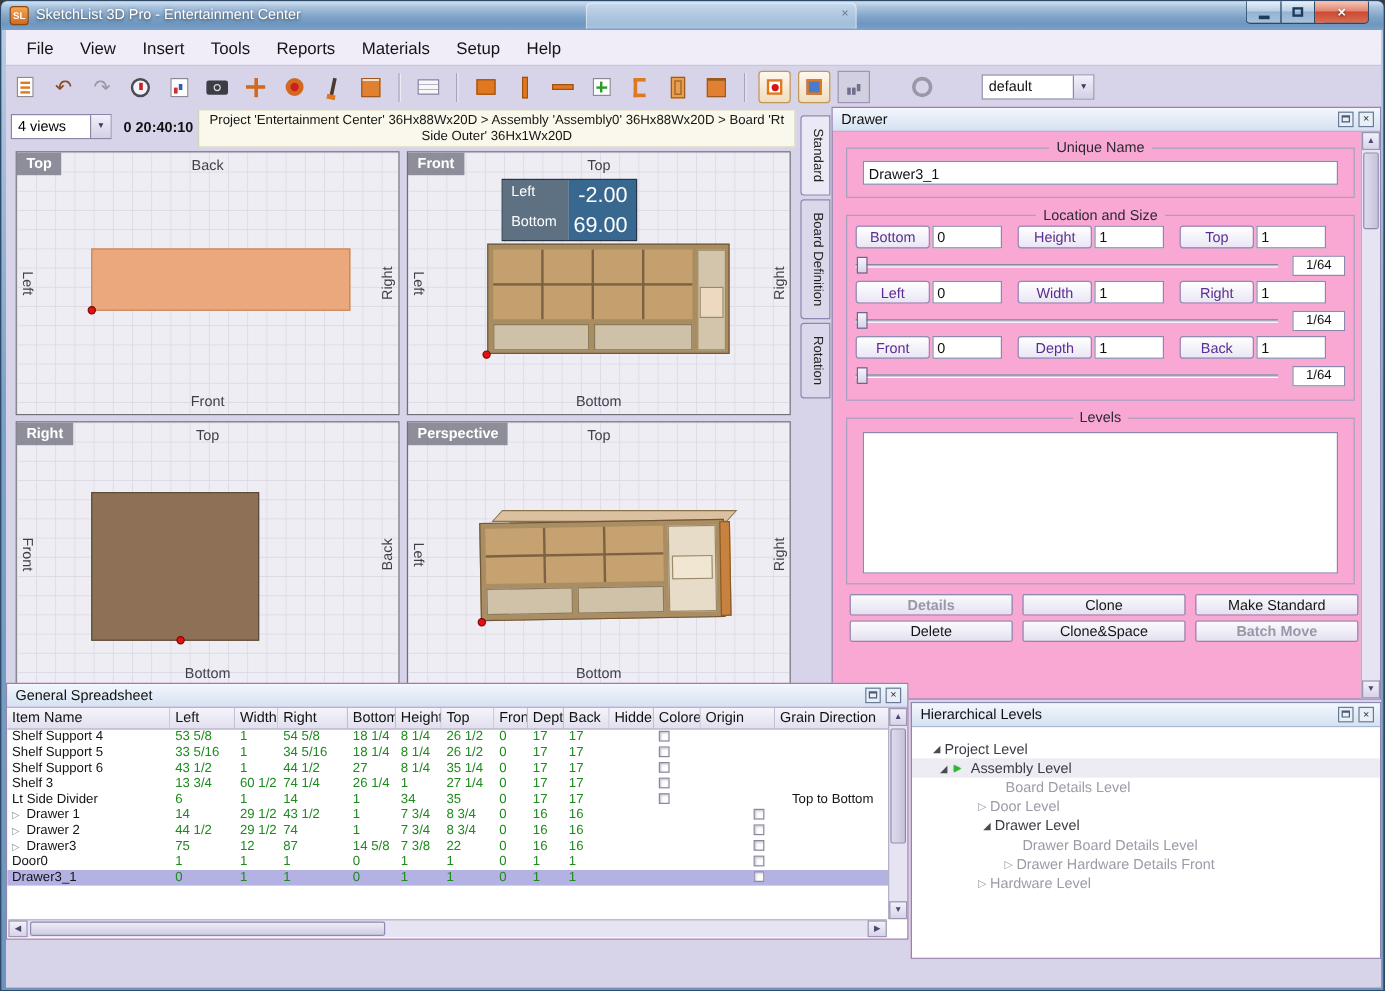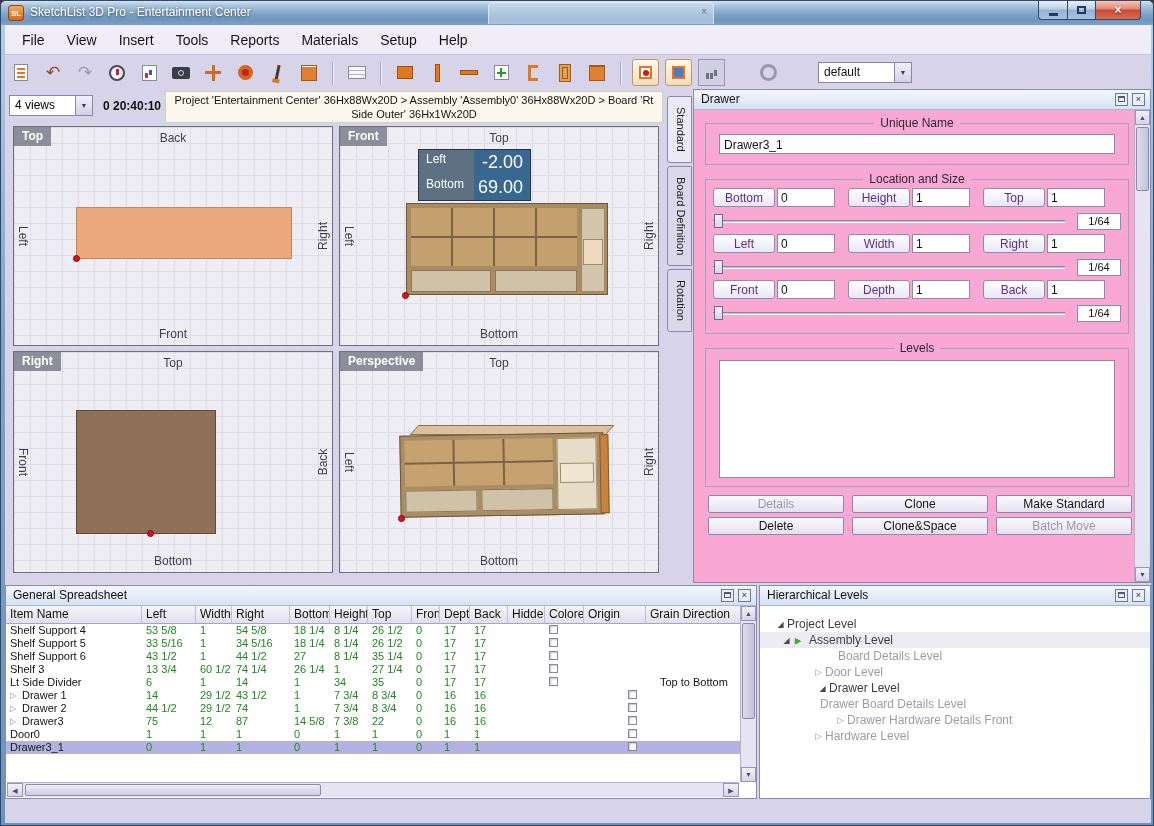--- a/index.html
+++ b/index.html
@@ -151,36 +151,36 @@
   .dim-row .dim-val:last-child{margin-right:0;}
   .slider-row{display:flex;align-items:center;margin-bottom:3px;}
   .slider{position:relative;flex:1;height:18px;}
   .slider .track{position:absolute;left:0;right:0;top:8px;height:3px;background:#c2bed6;border-top:1px solid #8a86a0;border-bottom:1px solid #fff;}
   .slider .thumb{position:absolute;left:1px;top:2px;width:9px;height:14px;background:linear-gradient(180deg,#f6f4fc,#d8d4e8);border:1px solid #6a668c;}
   .inc-box{width:44px;height:17px;background:#fff;border:1px solid #8d89ae;font-size:11px;text-align:center;line-height:15px;margin-left:12px;color:#111;}
   .notes-area{height:118px;background:#fff;border:1px solid #8d89ae;margin:3px 6px 1px;}
   .act-grid{display:grid;grid-template-columns:repeat(3,136px);gap:4px 8px;padding:1px 0 0 3px;}
   .act-btn{height:18px;background:linear-gradient(180deg,#fbfafd,#e4e1f0);border:1px solid #8d89ae;border-radius:2px;
     font-size:12px;color:#141414;display:flex;align-items:center;justify-content:center;}
-  .act-btn.disabled{color:#9a98a8;}
+  .act-btn.disabled{color:#9a98a8;font-weight:bold;}
   
   .vscroll{position:absolute;top:20px;right:0;bottom:0;width:16px;background:#e6e3f2;border-left:1px solid #b4b0c8;}
   .sarrow{position:absolute;left:0;width:100%;height:15px;background:linear-gradient(180deg,#f2f0fa,#d8d4e8);border:1px solid #9a96b4;
     font-size:7px;color:#4a4870;text-align:center;line-height:13px;}
   .sarrow.up{top:0;}
   .sarrow.down{bottom:0;}
   .sthumb{position:absolute;left:1px;width:13px;background:linear-gradient(90deg,#dfdbee,#c6c2da);border:1px solid #8d89ae;border-radius:2px;}
   .hscroll{position:absolute;left:1px;right:17px;bottom:1px;height:15px;background:#e6e3f2;border-top:1px solid #b4b0c8;}
   .harrow{position:absolute;top:0;width:16px;height:100%;background:linear-gradient(180deg,#f2f0fa,#d8d4e8);border:1px solid #9a96b4;
     font-size:7px;color:#4a4870;text-align:center;line-height:13px;}
   .harrow.left{left:0;}
   .harrow.right{right:0;}
   .hthumb{position:absolute;top:1px;height:12px;background:linear-gradient(180deg,#efecf8,#cfcbe2);border:1px solid #8d89ae;border-radius:2px;}
   
-  .sheet-panel{left:0;top:560px;width:752px;height:214px;}
+  .sheet-panel{left:0;top:544px;width:752px;height:214px;}
   .sheet-body{position:absolute;left:0;top:20px;right:0;bottom:0;background:#fff;overflow:hidden;}
   .shead{display:grid;grid-template-columns:136px 54px 36px 58px 40px 38px 44px 28px 30px 38px 37px 39px 62px 96px;width:736px;}
   .hcell{height:18px;background:linear-gradient(180deg,#f6f4fa,#e2dfee);border-right:1px solid #c2bfd4;border-bottom:1px solid #a8a4c0;
     font-size:12px;padding:1px 4px;overflow:hidden;white-space:nowrap;color:#111;}
   .srow{display:grid;grid-template-columns:136px 54px 36px 58px 40px 38px 44px 28px 30px 38px 37px 39px 62px 96px;width:736px;height:13px;}
   .srow.selected{background:#b4b2e2;}
   .cell{font-size:11px;line-height:13px;padding:0 4px;overflow:hidden;white-space:nowrap;color:#1e8a1e;}
   .cell.c-name{color:#141414;display:flex;padding-left:4px;}
   .rarrow{display:none;width:12px;font-size:8px;color:#8a88a0;line-height:13px;}
   .rarrow.show{display:inline-block;}
@@ -757,21 +757,21 @@
           <div class="titem muted" style="padding-left: 52px;">
             <span class="tarrow show dim">▷</span>
 
             <span>Door Level</span>
           </div>
           <div class="titem" style="padding-left: 56px;">
             <span class="tarrow show">◢</span>
 
             <span>Drawer Level</span>
           </div>
-          <div class="titem muted" style="padding-left: 60px;">
+          <div class="titem muted" style="padding-left: 92px;">
 
             <span>Drawer Board Details Level</span>
           </div>
           <div class="titem muted" style="padding-left: 74px;">
             <span class="tarrow show dim">▷</span>
 
             <span>Drawer Hardware Details Front</span>
           </div>
           <div class="titem muted" style="padding-left: 52px;">
             <span class="tarrow show dim">▷</span>

